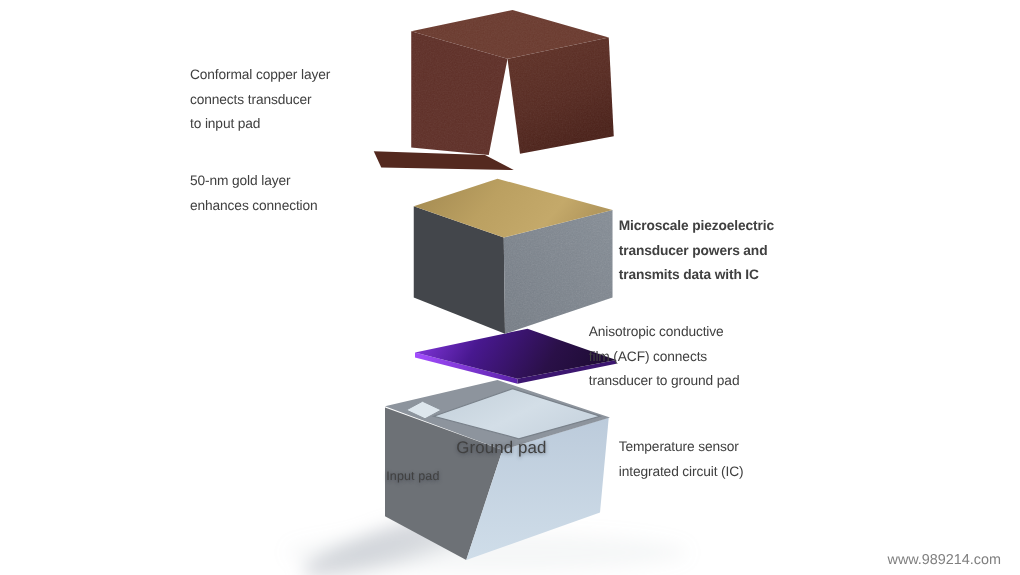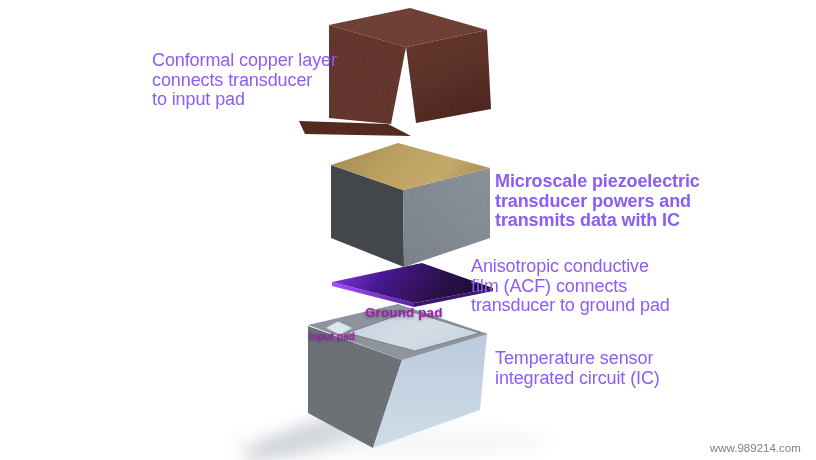--- a/index.html
+++ b/index.html
@@ -2,31 +2,31 @@
 <html><head>
 <meta charset="utf-8">
 <style>
   html,body{margin:0;padding:0;background:#fff;}
   #stage{
     position:relative;width:816px;height:460px;background:#ffffff;
     font-family:"Liberation Sans","DejaVu Sans",sans-serif;overflow:hidden;
   }
   #scene{position:absolute;left:0;top:0;}
   .ann{
-    position:absolute;color:#8b5cf6;font-size:18px;line-height:19.5px;
+    position:absolute;color:#404040;font-size:11px;line-height:19.5px;
     white-space:pre-line;letter-spacing:-0.1px;
   }
   #ann-copper{left:152px;top:51px;}
   #ann-gold{left:152px;top:136px;}
   #ann-transducer{left:495px;top:172px;font-weight:bold;}
   #ann-acf{left:471px;top:257px;}
   #ann-ic{left:495px;top:349px;}
   .pad-label{
-    position:absolute;color:#a21caf;font-weight:700;
-    text-shadow:0 1px 3px rgba(40,45,60,0.5);letter-spacing:0.1px;
+    position:absolute;color:#404040;font-weight:400;
+    text-shadow:0 1px 3px rgba(40,45,60,0.5);letter-spacing:0.1px;margin-top:45px;
   }
   #lbl-ground{left:365px;top:305px;font-size:13.5px;}
   #lbl-input{left:309px;top:331px;font-size:10px;}
   #watermark{
     position:absolute;left:710px;top:442px;font-size:11.5px;color:#7f7f7f;
   }
 </style>
 </head>
 <body>
 
@@ -121,20 +121,22 @@
       <polygon points="299,121 388,124 411,136 305,134" fill="#54291f"></polygon>
       <g clip-path="url(#copperClip)">
         <rect x="295" y="5" width="200" height="135" filter="url(#grain)" opacity="0.10"></rect>
       </g>
     </g>
   </svg>
 
   <div class="ann" id="ann-copper">Conformal copper layer
 connects transducer
 to input pad</div>
+  <div class="ann" id="ann-gold">50-nm gold layer
+enhances connection</div>
   <div class="ann" id="ann-transducer">Microscale piezoelectric
 transducer powers and
 transmits data with IC</div>
   <div class="ann" id="ann-acf">Anisotropic conductive
 film (ACF) connects
 transducer to ground pad</div>
   <div class="ann" id="ann-ic">Temperature sensor
 integrated circuit (IC)</div>
 
   <div class="pad-label" id="lbl-ground">Ground pad</div>

